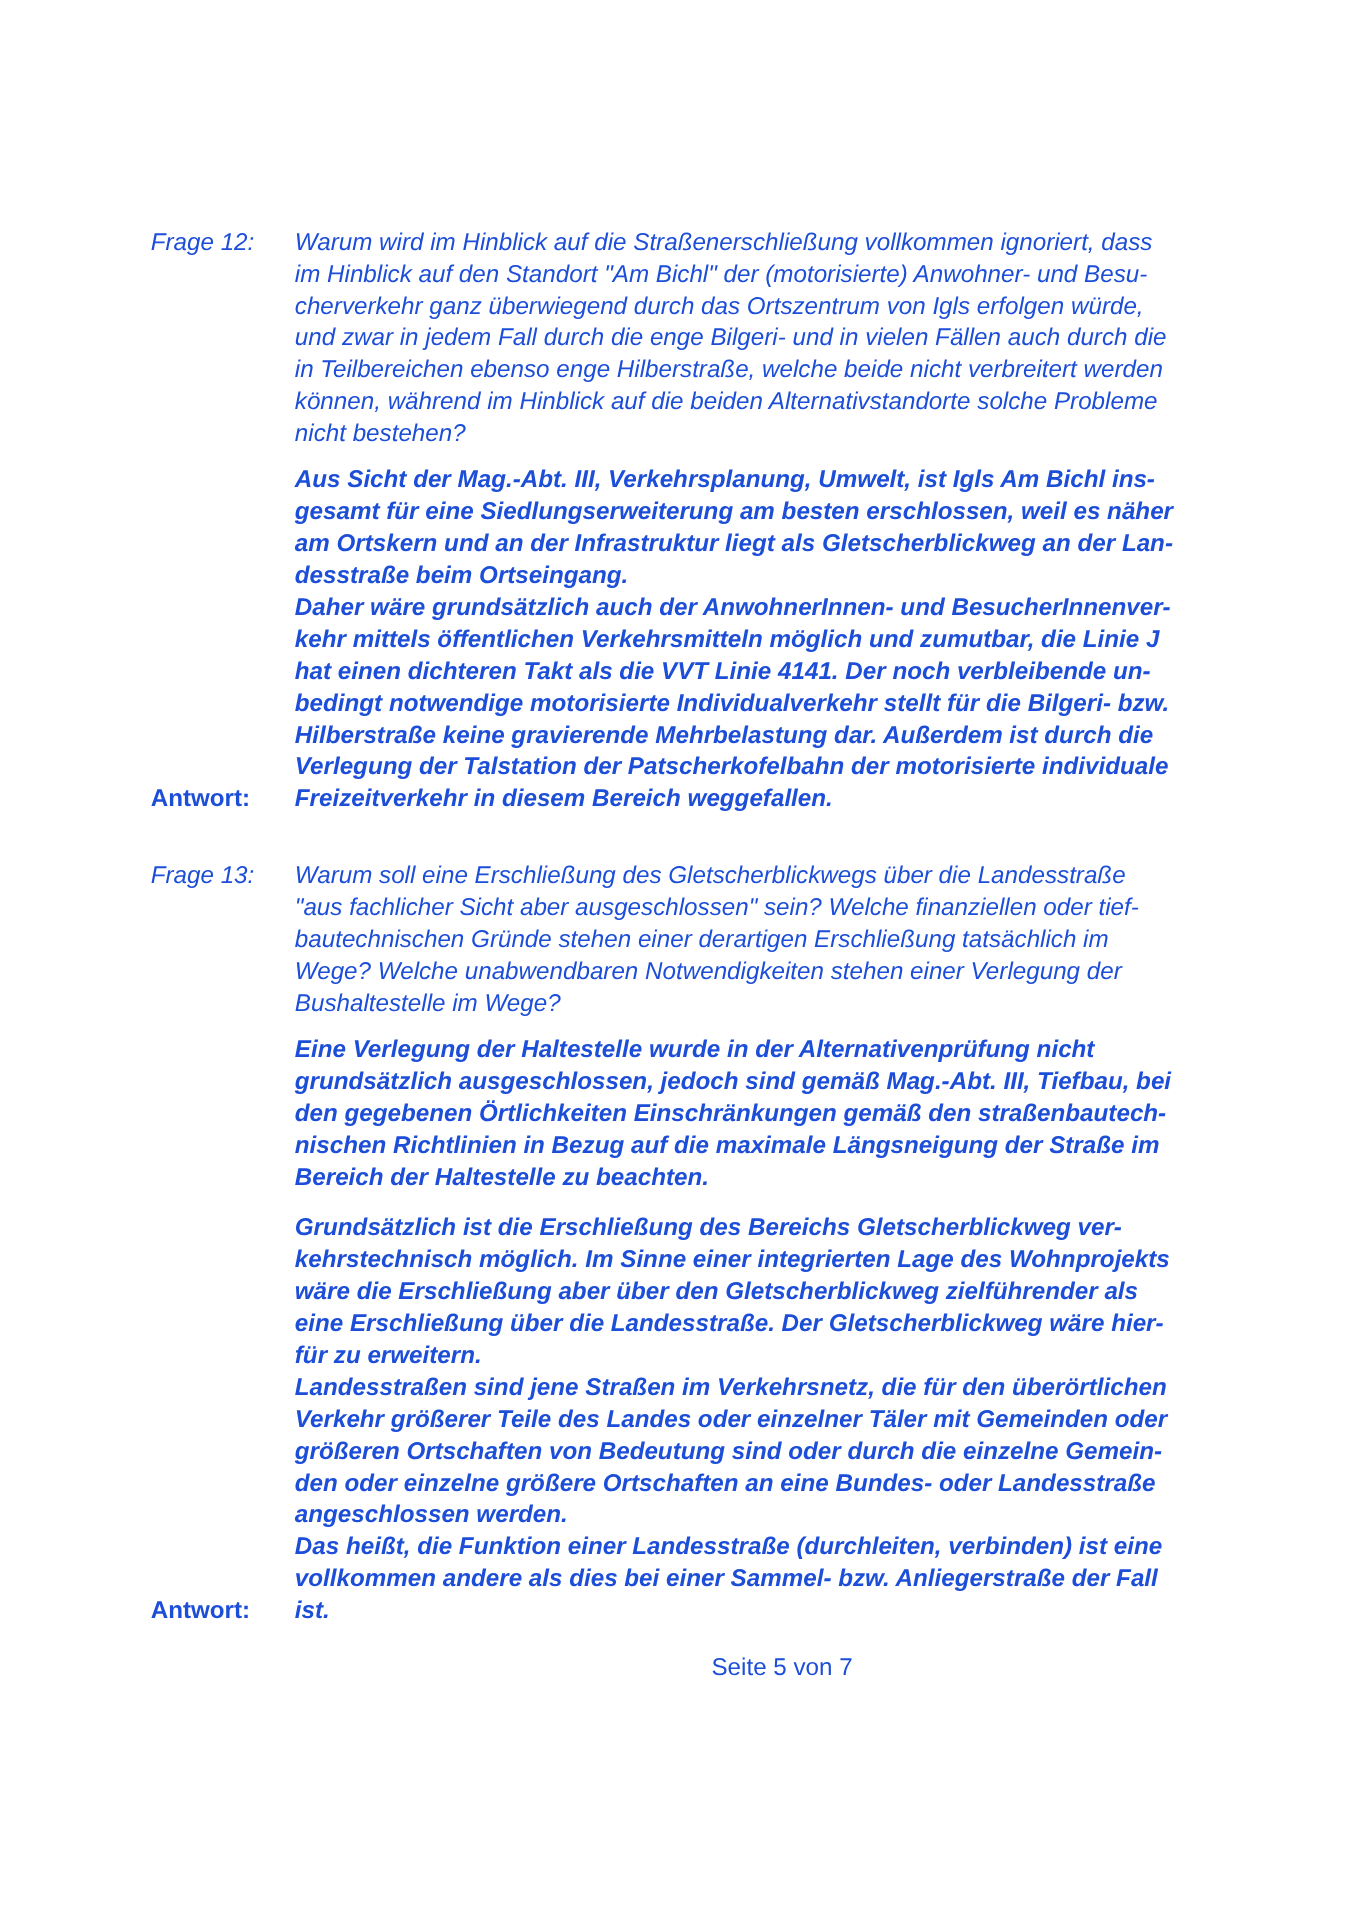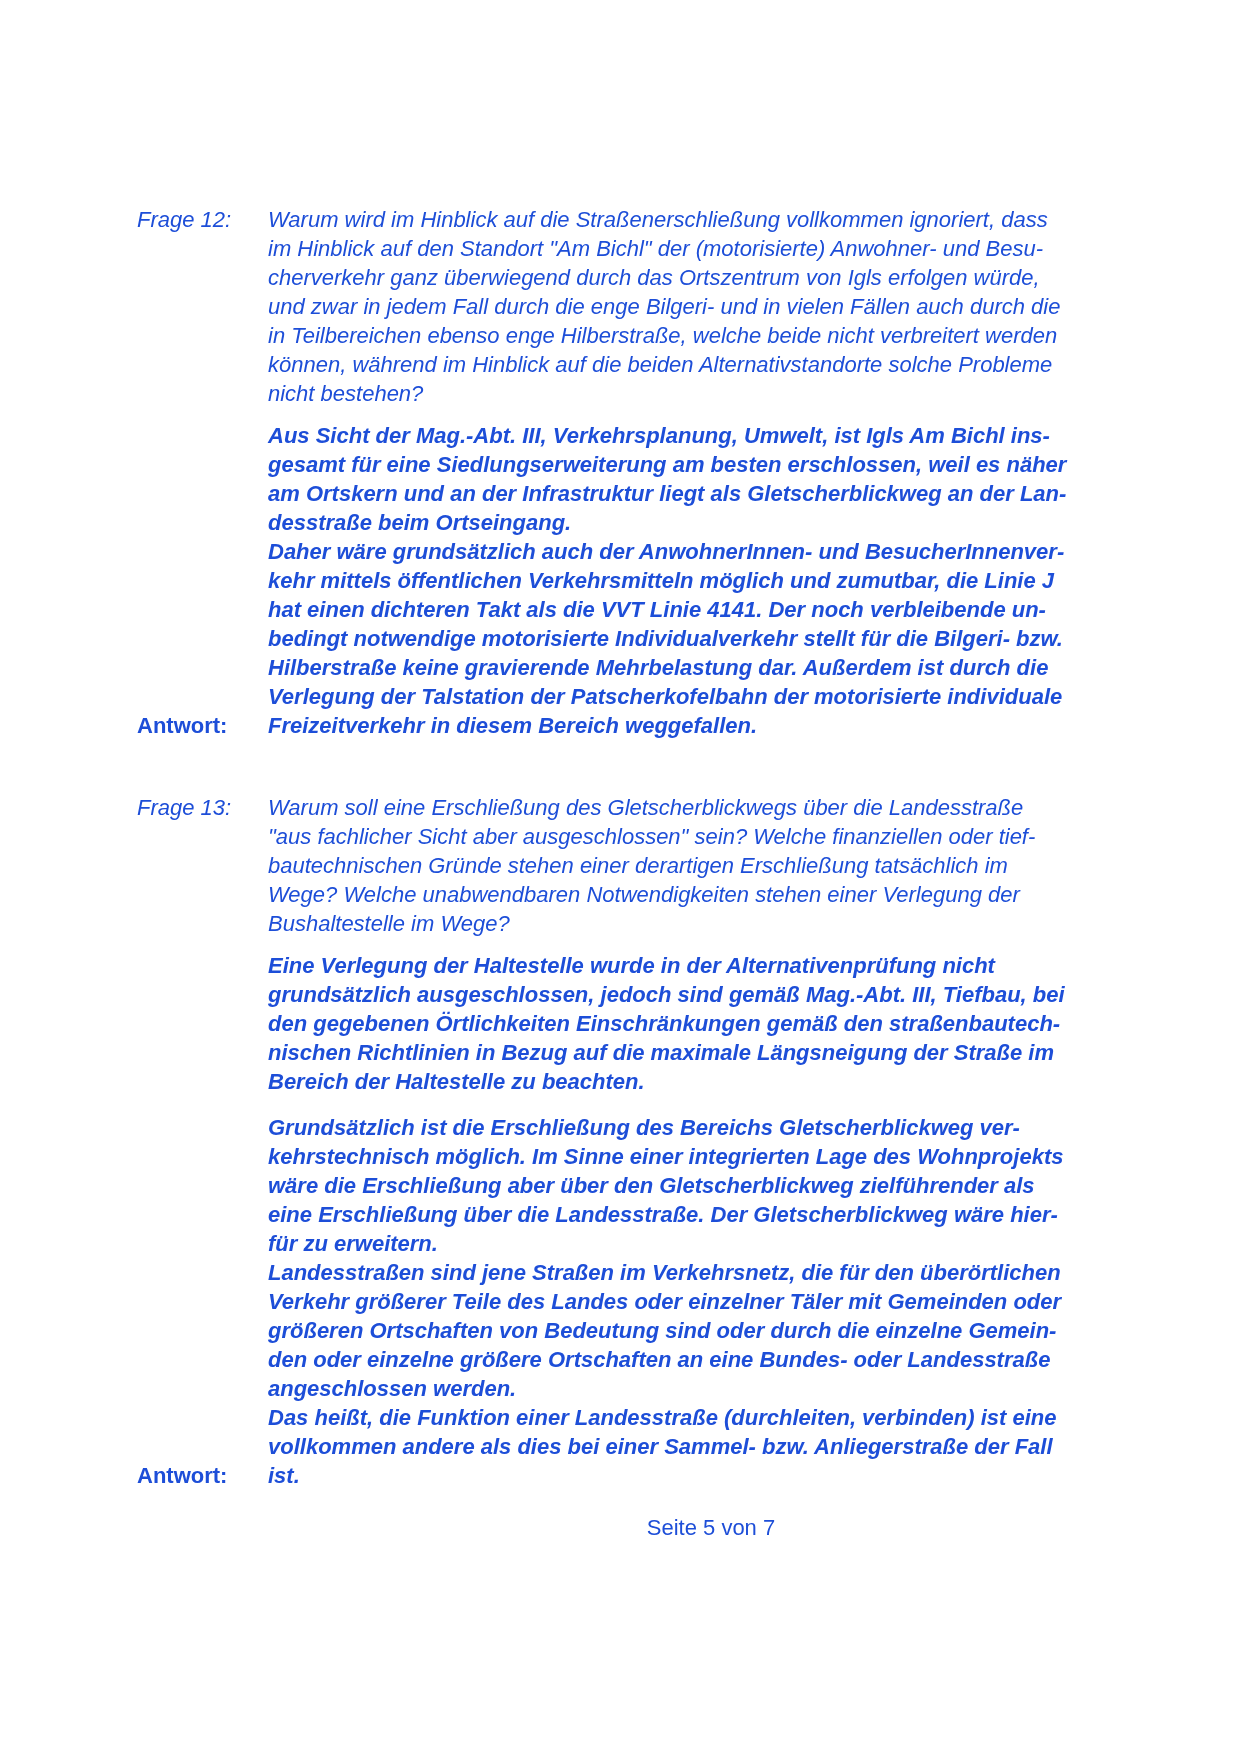--- a/index.html
+++ b/index.html
@@ -45,21 +45,21 @@
   }
   .answer {
     font-style: normal;
     font-weight: bold;
   }
   .row.answer {
     margin-top: 13px;
     align-items: flex-end;
   }
   .row.question {
-    margin-top: 53px;
+    margin-top: 41px;
   }
   .row.question:first-child {
     margin-top: 0;
   }
   .footer {
     margin-top: 23px;
     width: 1104px; 
     text-align: center;
     transform: translateX(22px);
     font-style: normal;

